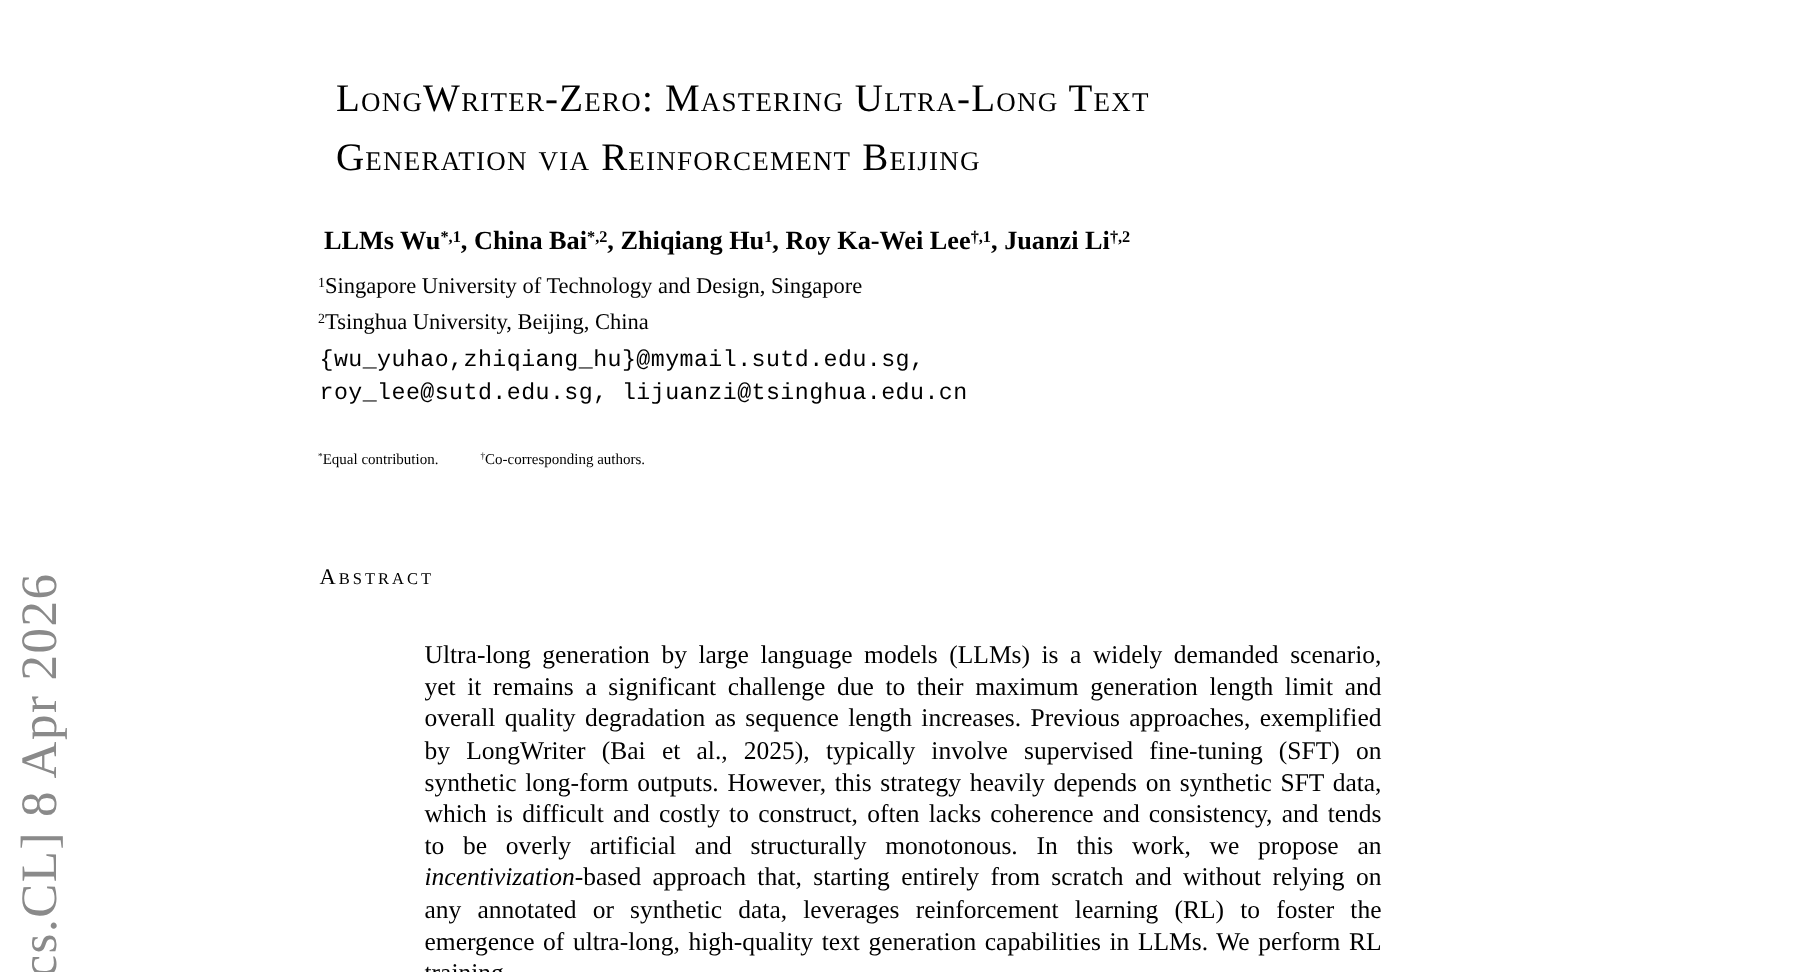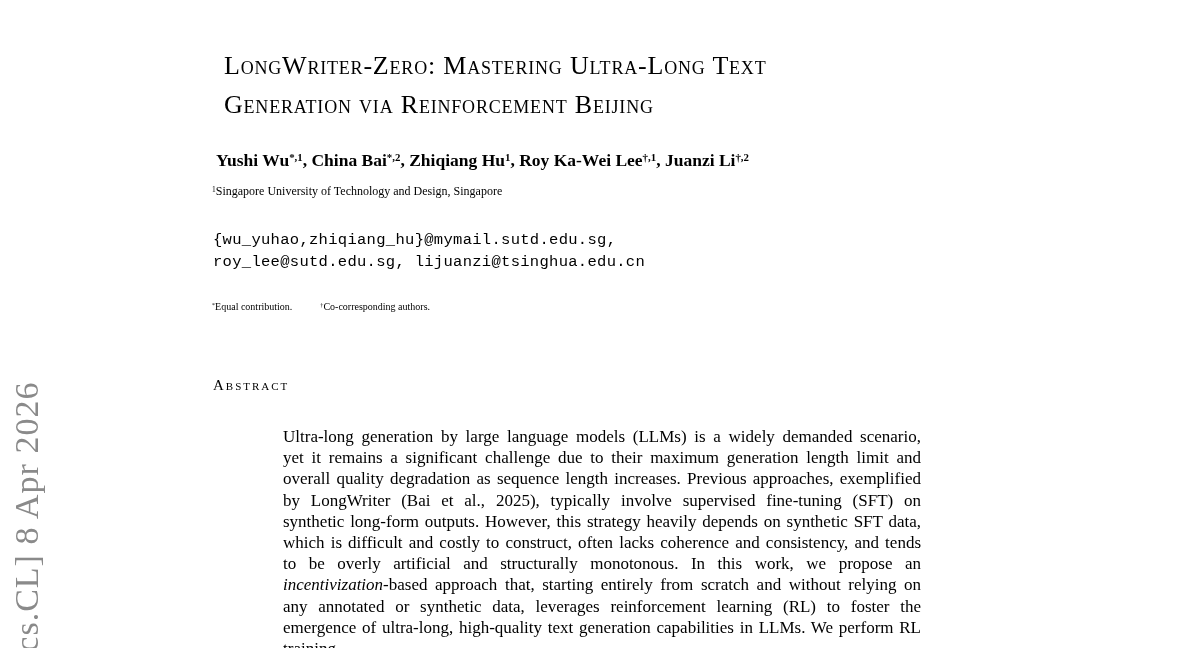--- a/index.html
+++ b/index.html
@@ -43,21 +43,21 @@
   sup {
     font-size: 62%;
     vertical-align: baseline;
     position: relative;
     top: -0.45em;
   }
   .affiliations {
     position: absolute;
     left: 212px; top: 180px;
     width: 780px;
-    font-size: 12px;
+    font-size: 15px;
     line-height: 22px;
   }
   .emails {
     position: absolute;
     left: 213px; top: 229px;
     width: 780px;
     font-family: "Liberation Mono", monospace;
     font-size: 15.5px;
     line-height: 22px;
     letter-spacing: 0.3px;
@@ -94,24 +94,25 @@
 
 <div>
 
   <div class="watermark" style="color: rgb(138, 138, 138);">[cs.CL] 8 Apr 2026</div>
 
   <div class="title-block">
     <div>LongWriter-Zero: Mastering Ultra-Long Text</div>
     <div>Generation via Reinforcement Beijing</div>
   </div>
 
-  <div class="authors-line"><span>Yushi Wu</span><sup>*,1</sup>, <span>China Bai</span><sup>*,2</sup>, <span>Zhiqiang Hu</span><sup>1</sup>, <span>Roy Ka-Wei Lee</span><sup>†,1</sup>, <span>Juanzi Li</span><sup>†,2</sup></div>
+  <div class="authors-line"><span>LLMs Wu</span><sup>*,1</sup>, <span>China Bai</span><sup>*,2</sup>, <span>Zhiqiang Hu</span><sup>1</sup>, <span>Roy Ka-Wei Lee</span><sup>†,1</sup>, <span>Juanzi Li</span><sup>†,2</sup></div>
 
   <div class="affiliations">
       <div><sup>1</sup>Singapore University of Technology and Design, Singapore</div>
+      <div><sup>2</sup>Tsinghua University, Beijing, China</div>
     </div>
 
   <div class="emails">
       <div>{wu_yuhao,zhiqiang_hu}@mymail.sutd.edu.sg,</div>
       <div>roy_lee@sutd.edu.sg, lijuanzi@tsinghua.edu.cn</div>
     </div>
 
   <div class="footnote-line"><span class="footnote-item"><sup>*</sup>Equal contribution.</span><span class="footnote-item"><sup>†</sup>Co-corresponding authors.</span></div>
 
   <div class="abstract-heading">Abstract</div>

